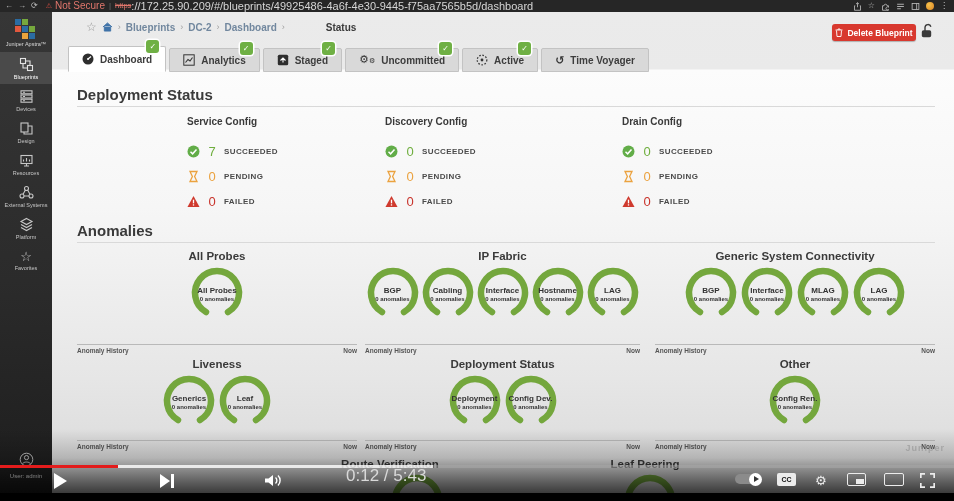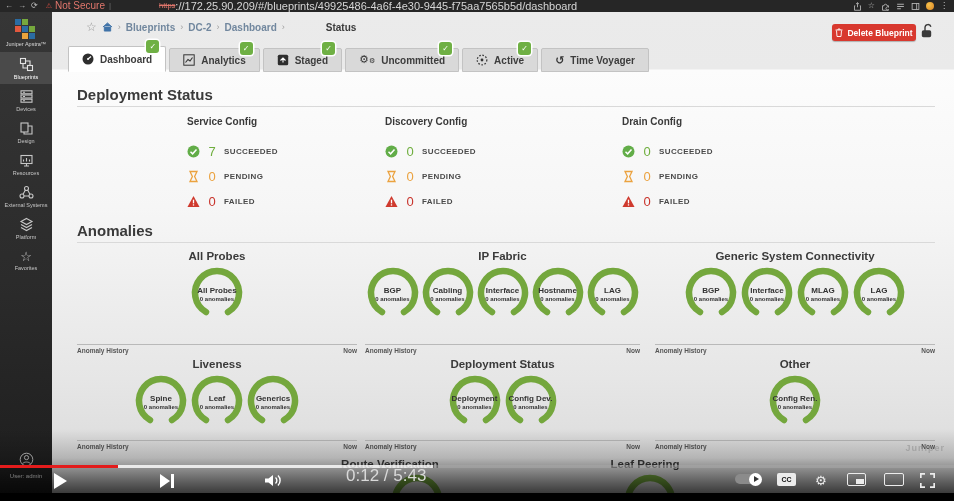--- a/index.html
+++ b/index.html
@@ -8,21 +8,21 @@
          font-family:"Liberation Sans","DejaVu Sans",sans-serif; }
 
   
   .browser-bar { position:absolute; left:0; top:0; width:954px; height:12px;
     background:#262626; display:flex; align-items:center; color:#c9c9c9;
     font-size:8px; line-height:12px; }
   .nav-ic { margin-left:5px; font-size:8px; color:#bdbdbd; }
   .warn-tri { color:#e04f43; font-size:7px; margin-left:8px; }
   .notsecure { color:#e0766c; margin-left:3px; font-size:10px; }
   .url-div { color:#6f6f6f; margin:0 4px; }
-  .url-struck { color:#e0766c; text-decoration:line-through; font-size:7.5px;margin-left:44px; }
+  .url-struck { color:#e0766c; text-decoration:line-through; font-size:7.5px; }
   .url-rest { color:#d6d6d6; font-size:11px; }
   .bar-right { margin-left:auto; display:flex; align-items:center; gap:6px; padding-right:6px; }
   .bar-right svg { display:block; }
   .avatar-dot { width:8px; height:8px; border-radius:50%;
     background:radial-gradient(circle at 35% 35%, #f6c14b, #d98324); }
   .dots3 { color:#c9c9c9; font-size:8px; letter-spacing:0; }
   .star-g { color:#bdbdbd; font-size:8px; }
 
   
   .sidebar { position:absolute; left:0; top:12px; width:52px; height:489px;
@@ -538,35 +538,28 @@
     </div>
   </div>
 
   <div class="agroup" style="left:25px;top:336px;width:280px;height:102px;padding-top:10px">
     <div class="ag-title">Liveness</div>
     <div class="ag-gauges">
       <div class="gauge">
         <svg width="56" height="52">
             <path d="M17 45 A22 22 0 1 1 39 45" fill="none" stroke="#74a73d" stroke-width="6.5" stroke-linecap="round"></path>
           </svg>
-        <div class="g-label">Spine</div>
+        <div class="g-label">Generics</div>
         <div class="g-sub">0 anomalies</div>
       </div>
       <div class="gauge">
         <svg width="56" height="52">
             <path d="M17 45 A22 22 0 1 1 39 45" fill="none" stroke="#74a73d" stroke-width="6.5" stroke-linecap="round"></path>
           </svg>
         <div class="g-label">Leaf</div>
-        <div class="g-sub">0 anomalies</div>
-      </div>
-      <div class="gauge">
-        <svg width="56" height="52">
-            <path d="M17 45 A22 22 0 1 1 39 45" fill="none" stroke="#74a73d" stroke-width="6.5" stroke-linecap="round"></path>
-          </svg>
-        <div class="g-label">Generics</div>
         <div class="g-sub">0 anomalies</div>
       </div>
     </div>
     <div class="ag-timeline">
       <div class="tl-line"></div>
       <div class="tl-labels">
           <span>Anomaly History</span>
           <span>Now</span>
         </div>
     </div>

